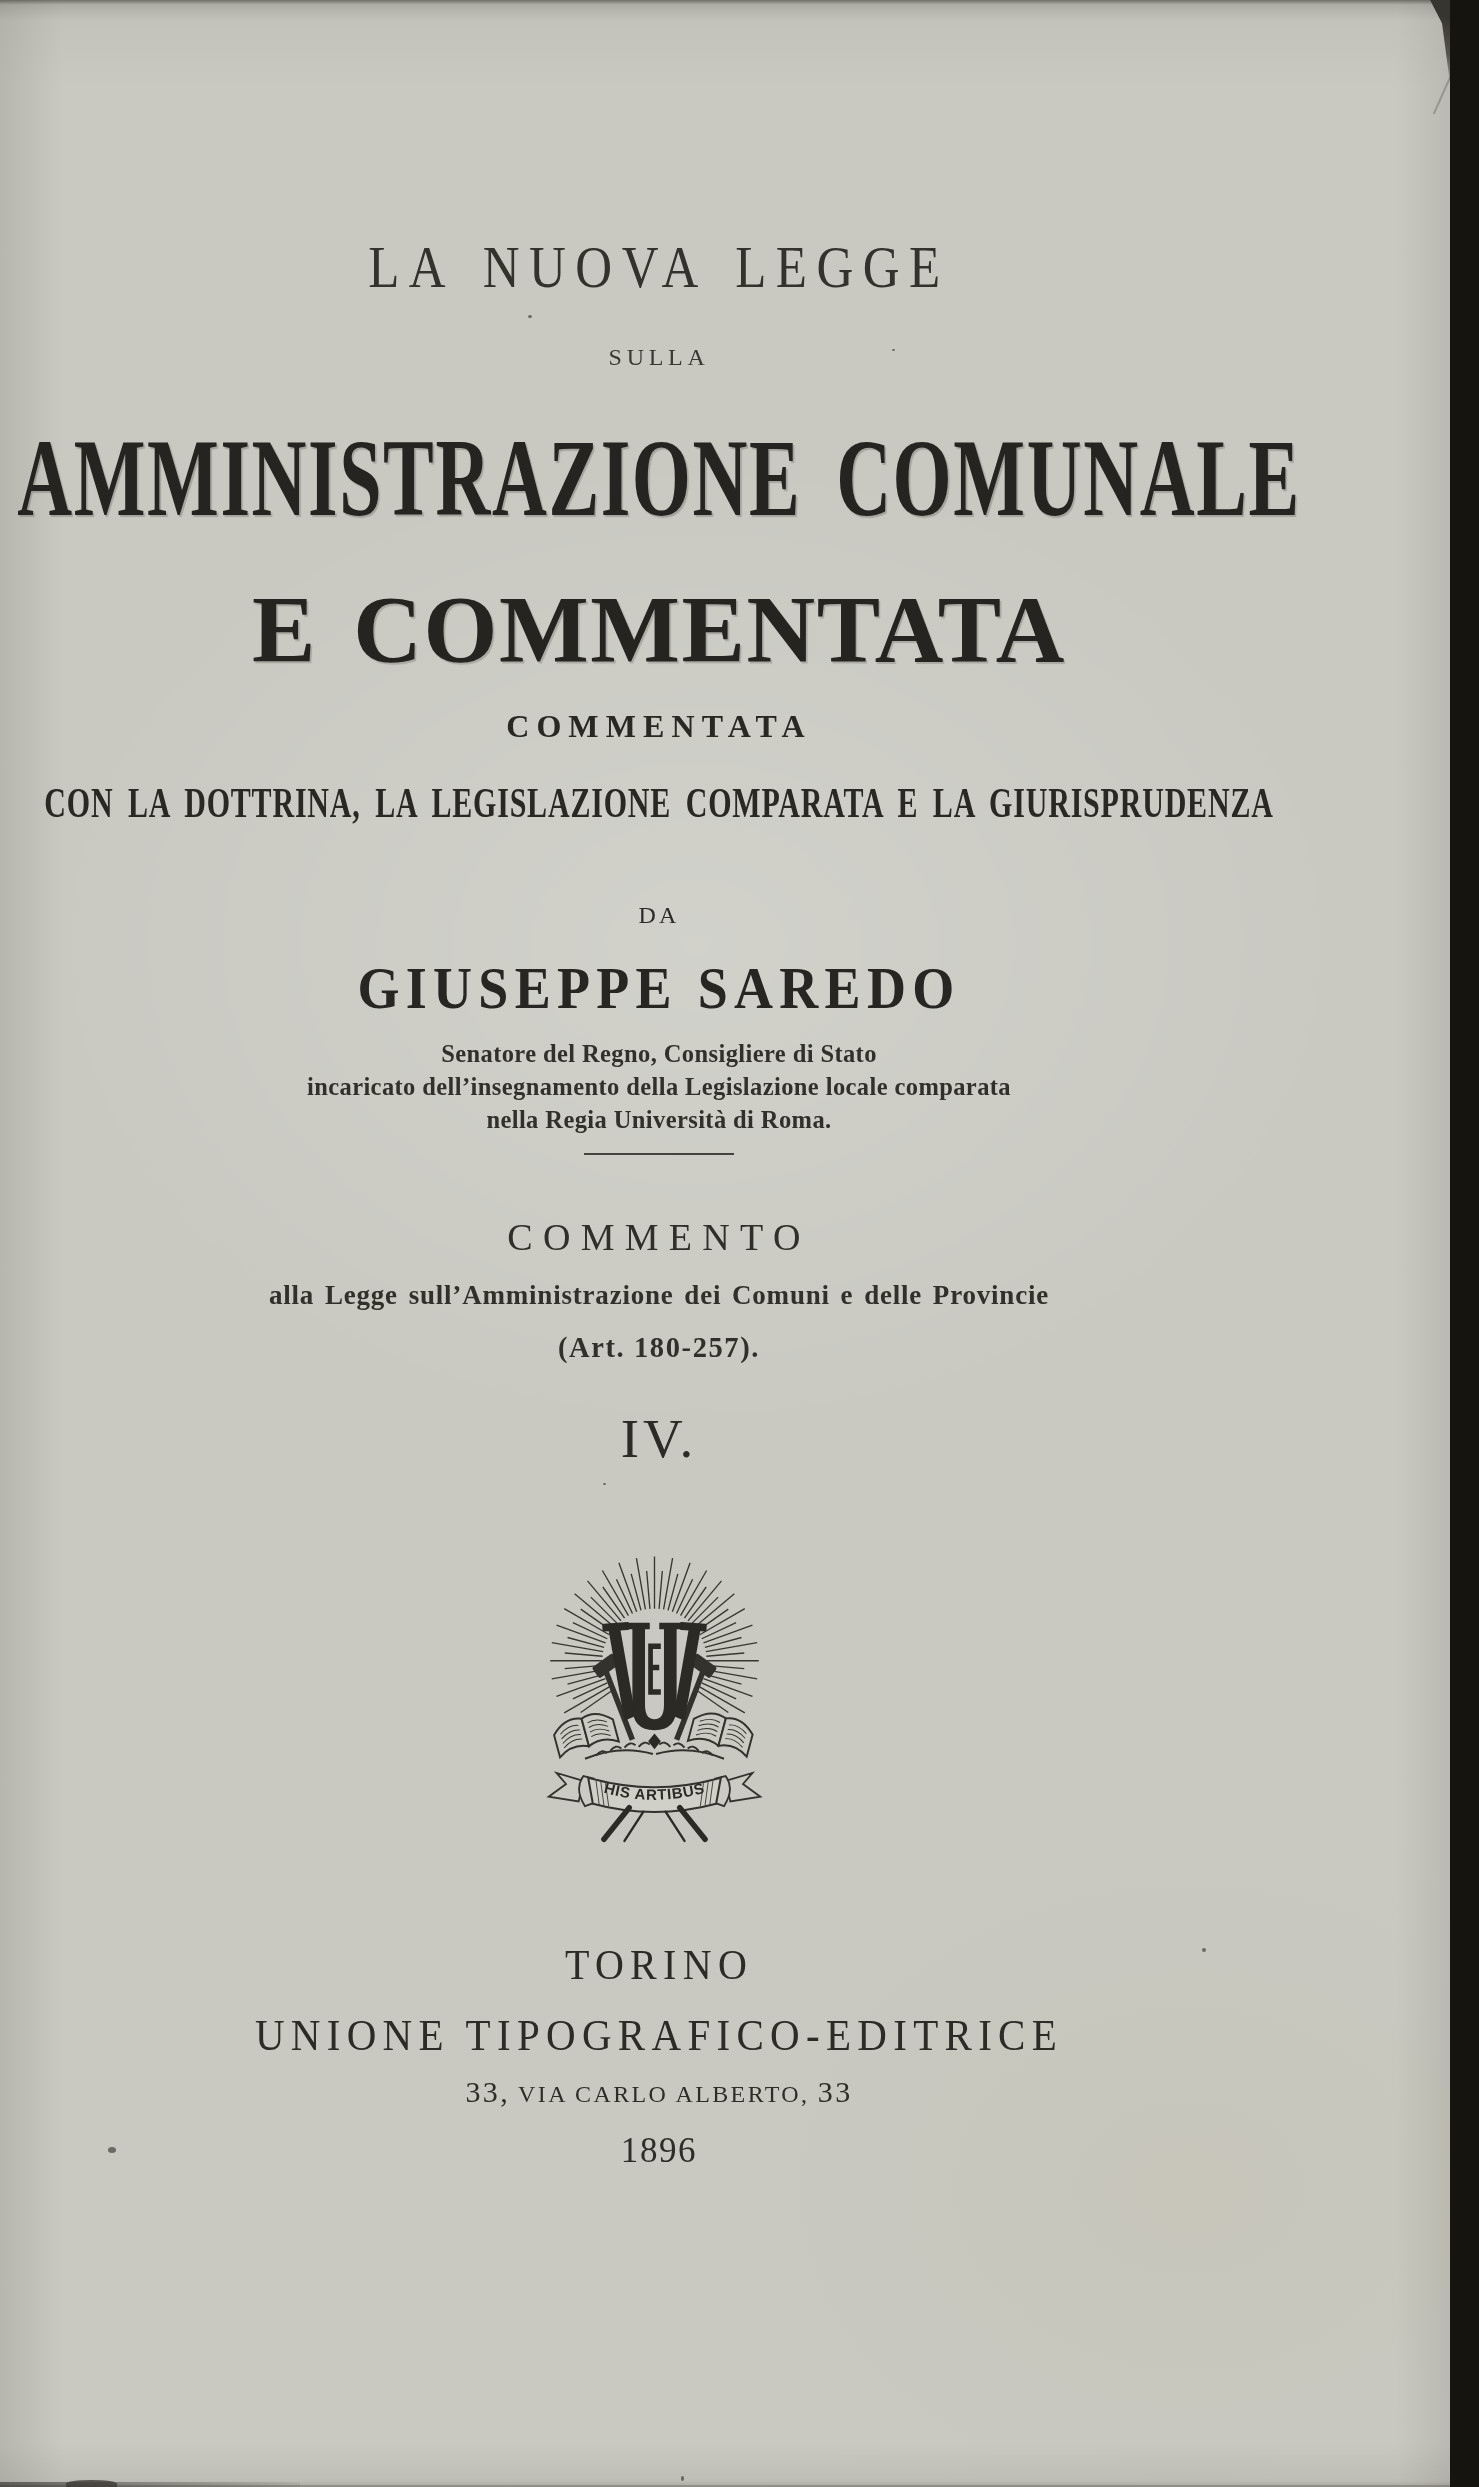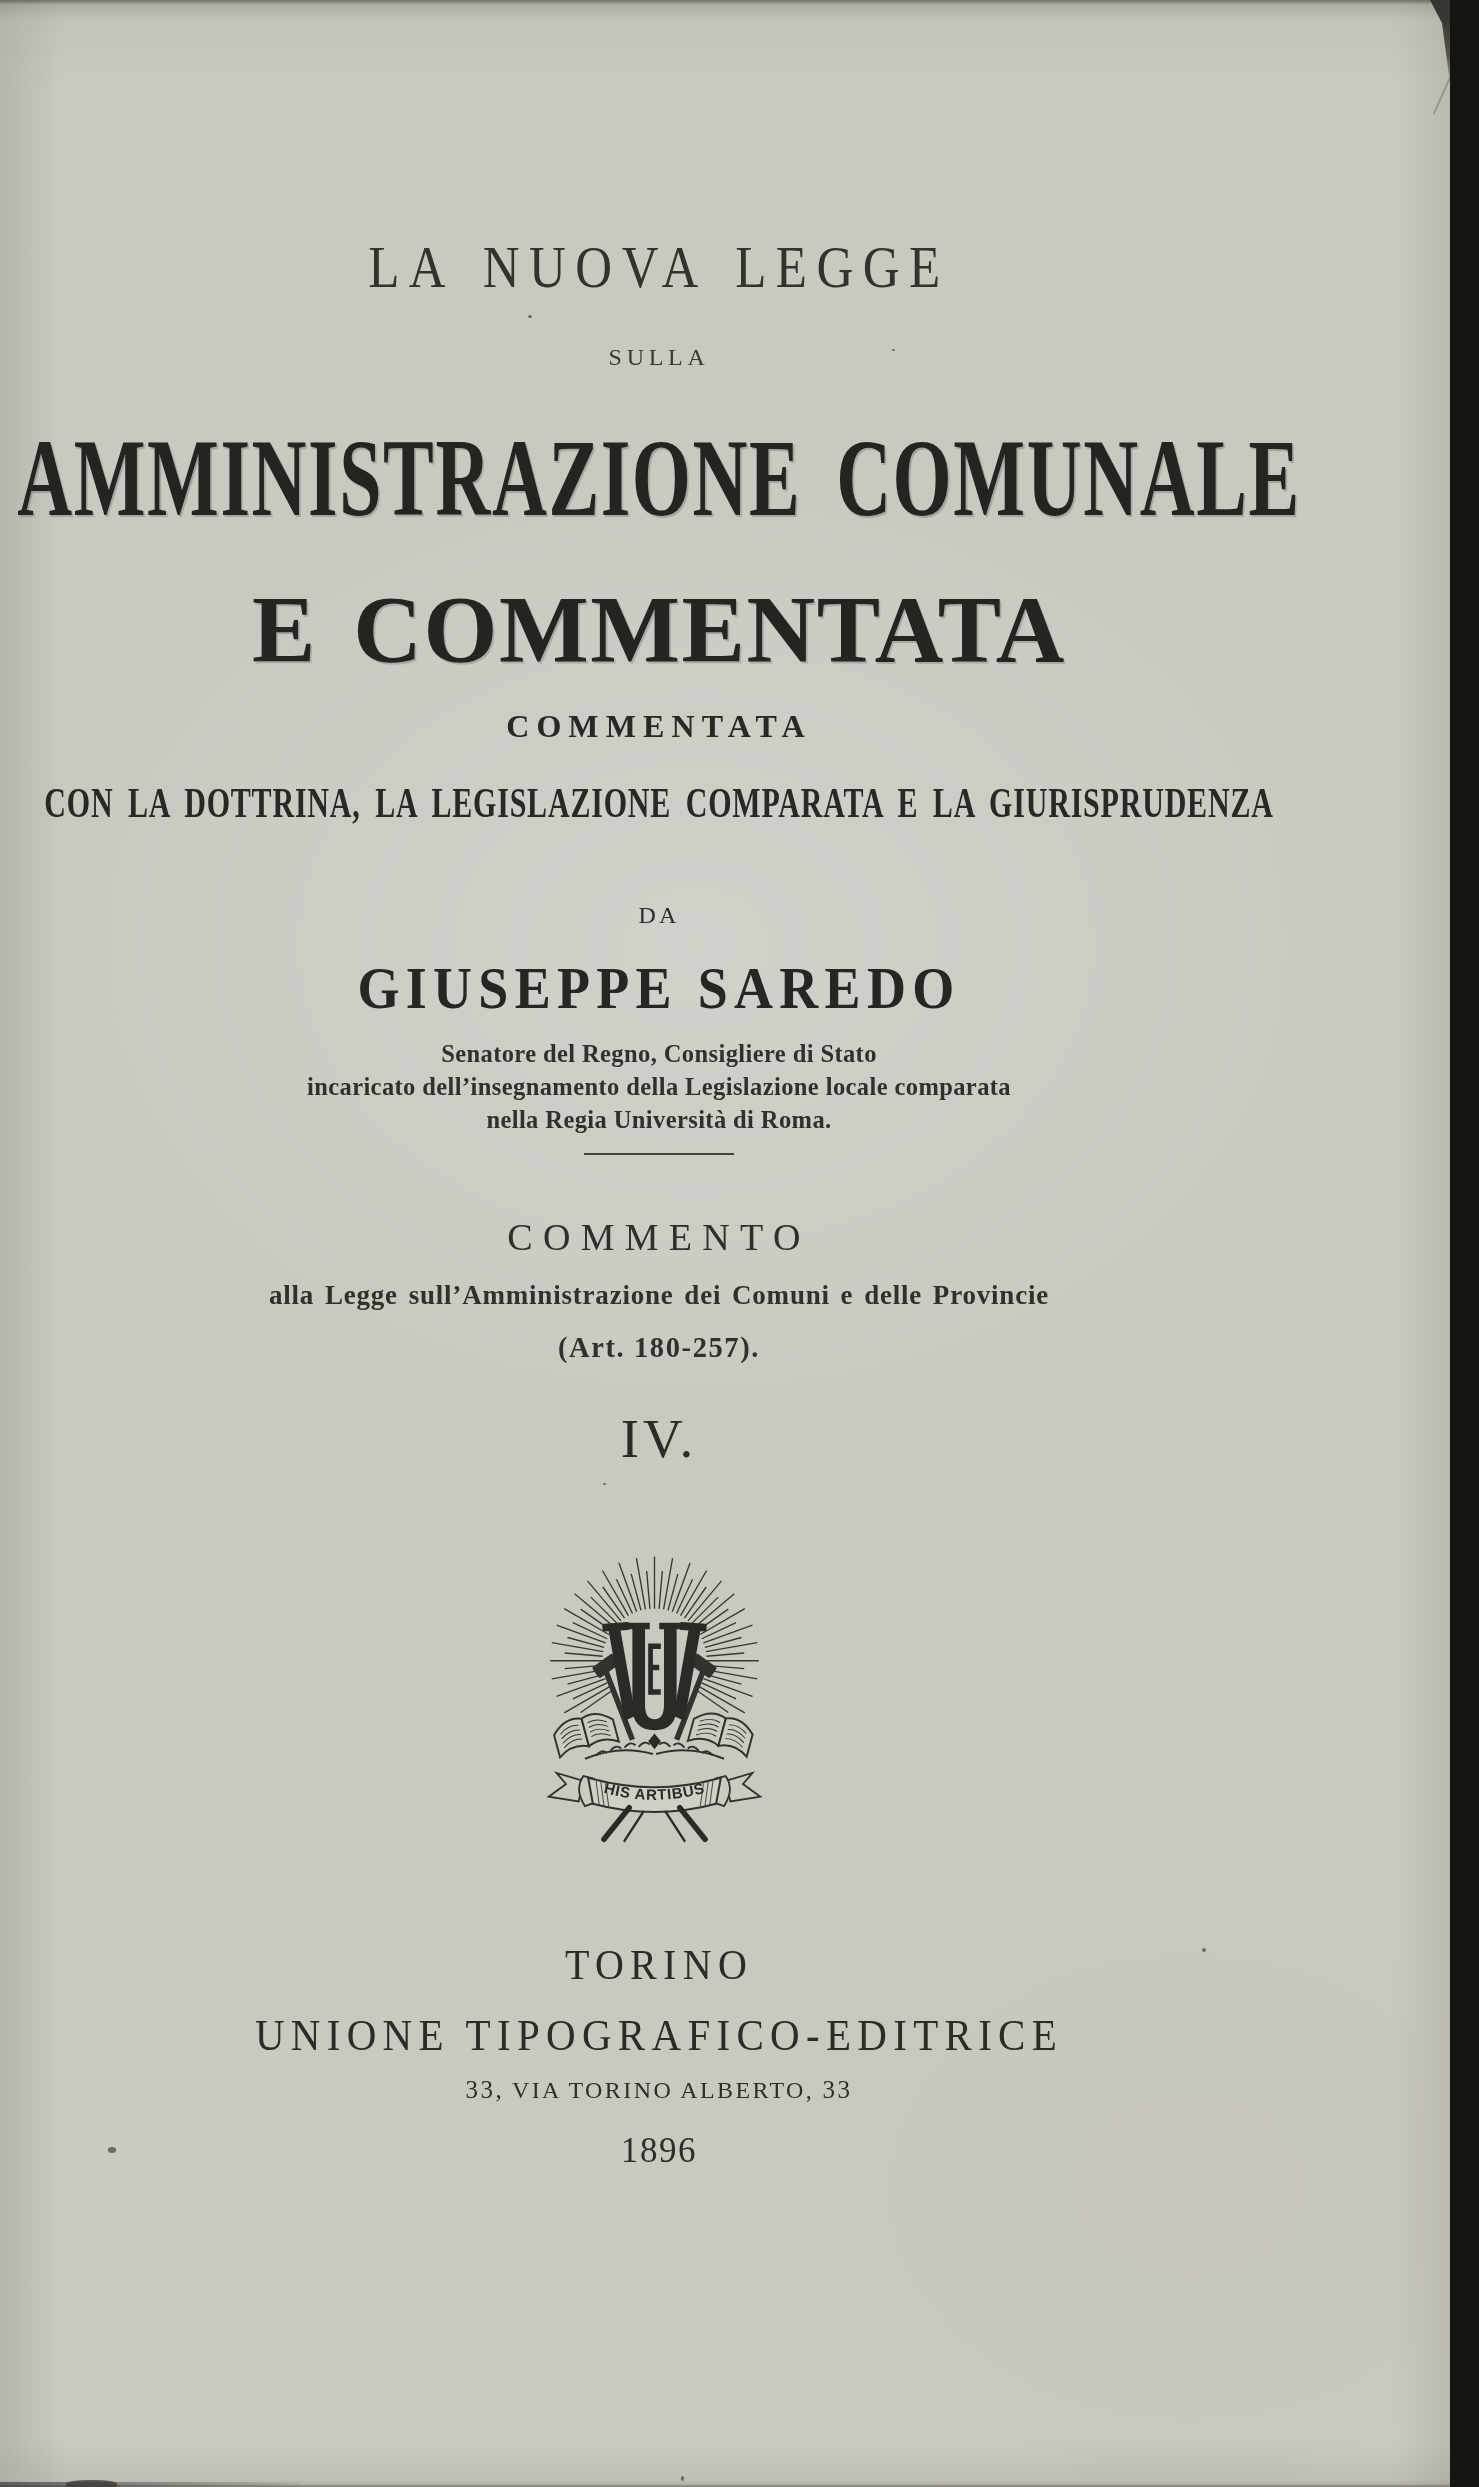--- a/index.html
+++ b/index.html
@@ -41,21 +41,21 @@
   .commento{top:1218px;font-size:38px;letter-spacing:10.3px;color:#312f29;}
   .sec1{top:1282px;font-size:27px;font-weight:bold;letter-spacing:0.8px;word-spacing:3.2px;color:#32302a;}
   .sec2{top:1334px;font-size:28.5px;font-weight:bold;letter-spacing:1.6px;color:#32302a;}
   .volume{top:1411px;font-size:55px;letter-spacing:4px;color:#2d2b26;}
   .emblem{position:absolute;top:1550px;left:50%;margin-left:-123px;width:237px;height:299px;}
   .torino{top:1943px;font-size:40px;letter-spacing:6.3px;color:#2d2b26;}
   .torino .sy{transform:scaleY(1.08);}
   .publisher{top:2014px;font-size:41px;letter-spacing:6.3px;color:#2d2b26;}
   .publisher .sy{transform:scaleY(1.06);}
   .address{top:2077px;font-size:24px;letter-spacing:2.4px;color:#2f2d28;}
-  .address .num{font-size:25px;}
+  .address .num{font-size:30px;}
   .year{top:2133px;font-size:35px;letter-spacing:1.6px;color:#2f2d28;}
 
   .notch{position:absolute;top:0;right:0;width:28.5px;height:83px;
          background:linear-gradient(200deg,#37352f 20%,#56544c 60%,rgba(86,84,76,0) 100%);
          clip-path:polygon(30% 0, 100% 0, 100% 100%, 72% 28%);}
   .crease{position:absolute;top:75px;right:6.3px;width:2.4px;height:41px;background:rgba(40,38,33,0.25);
           transform:rotate(24deg);border-radius:1.6px;}
   .bottom-edge{position:absolute;left:0;bottom:0;width:100%;height:2.4px;background:rgba(96,94,86,0.38);}
   .bottom-left-edge{position:absolute;left:0;bottom:0;width:300px;height:4.7px;
          background:linear-gradient(90deg,rgba(44,42,38,0.6),rgba(44,42,38,0.05));}
@@ -228,21 +228,21 @@
     </svg>
 
     <div class="line torino">
       <span class="sy">TORINO</span>
     </div>
 
     <div class="line publisher">
       <span class="sy">UNIONE TIPOGRAFICO-EDITRICE</span>
     </div>
 
-    <div class="line address"><span class="num">33,</span><span> VIA TORINO ALBERTO, </span><span class="num">33</span></div>
+    <div class="line address"><span class="num">33,</span><span> VIA CARLO ALBERTO, </span><span class="num">33</span></div>
 
     <div class="line year">1896</div>
   </div>
 
   <div class="notch"></div>
   <div class="crease"></div>
   <div class="bottom-edge"></div>
   <div class="bottom-left-edge"></div>
   <div class="blotch"></div>
   <div class="speck" style="left:528px;top:315px;width:4px;height:3.2px;"></div>

